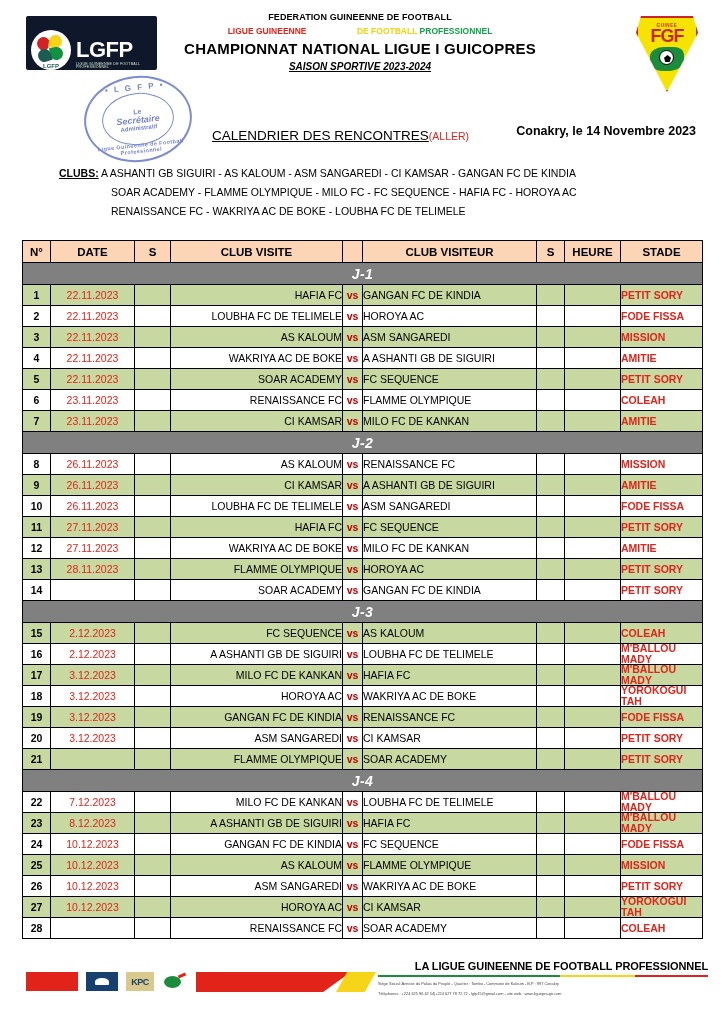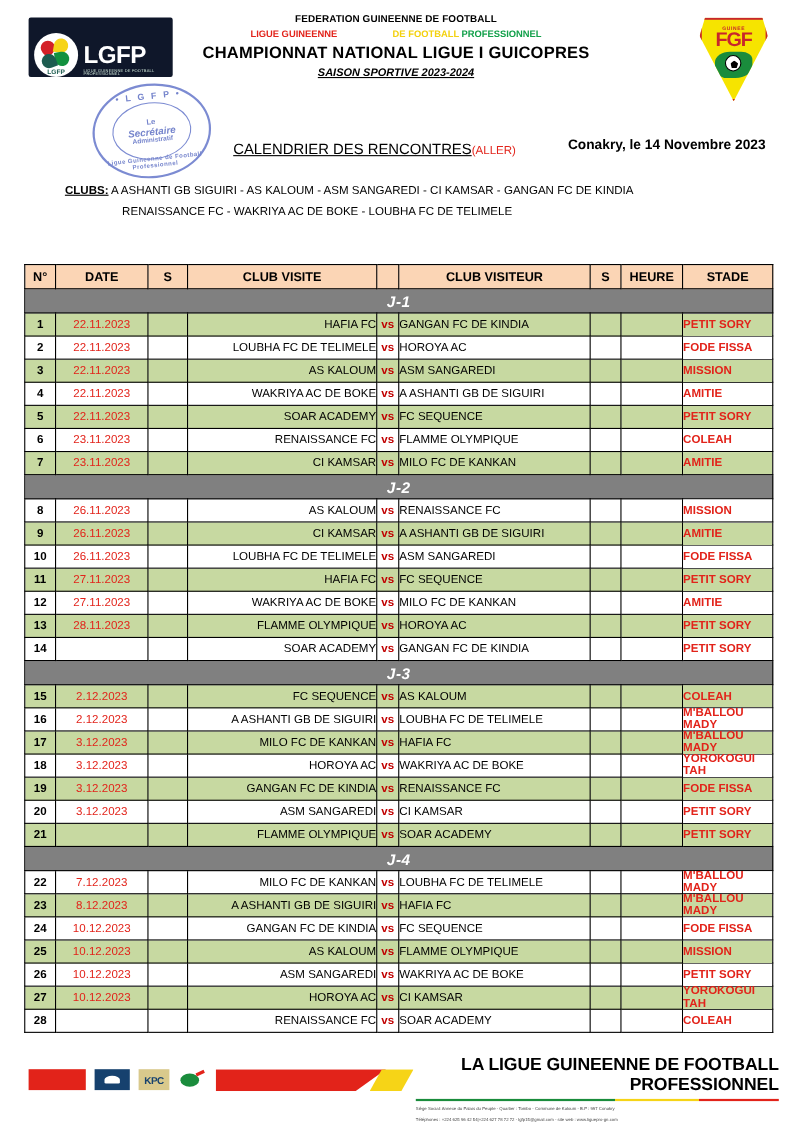--- a/index.html
+++ b/index.html
@@ -193,21 +193,21 @@
   .f-swoosh .sw-red {
     position: absolute; left: 0; top: 0; width: 155px; height: 20px; background: #e2231a;
     clip-path: polygon(0 0, 100% 0, 82% 100%, 0 100%);
   }
   .f-swoosh .sw-yel {
     position: absolute; left: 140px; top: 0; width: 40px; height: 20px; background: #f6d417;
     clip-path: polygon(28% 0, 100% 0, 72% 100%, 0 100%);
   }
 
   .f-right { position: absolute; left: 378px; top: 2px; width: 330px; }
-  .f-title { font-size: 16px; font-weight: bold; text-align: right; letter-spacing: -.1px; }
+  .f-title { font-size: 11px; font-weight: bold; text-align: right; letter-spacing: -.1px; }
   .f-rule { margin-top: 3px; height: 2px; width: 100%; background: linear-gradient(to right, #1a8c3c 0 55%, #f6d417 55% 78%, #e2231a 78% 100%); }
   .f-meta { margin-top: 4px; font-size: 3.9px; color: #444; line-height: 6px; }
 </style>
 </head>
 <body>
 
 <div class="header">
 
   <div class="logo-lgfp">
     <div class="lgfp-emblem">
@@ -259,20 +259,21 @@
   <div class="cal-title">
     <span class="u">CALENDRIER DES RENCONTRES</span><span class="aller">(ALLER)</span>
   </div>
 </div>
 
 <div class="clubs">
   <div class="clubs-row">
     <span class="lbl">CLUBS:</span>
     <span>A ASHANTI GB SIGUIRI - AS KALOUM - ASM SANGAREDI - CI KAMSAR - GANGAN FC DE KINDIA</span>
   </div>
+  <div class="clubs-row indent">SOAR ACADEMY - FLAMME OLYMPIQUE - MILO FC - FC SEQUENCE - HAFIA FC - HOROYA AC</div>
   <div class="clubs-row indent">RENAISSANCE FC - WAKRIYA AC DE BOKE - LOUBHA FC DE TELIMELE</div>
 </div>
 
 <table class="cal">
   <colgroup>
     <col style="width:28px">
       <col style="width:84px">
       <col style="width:36px">
     <col style="width:172px">
       <col style="width:20px">

